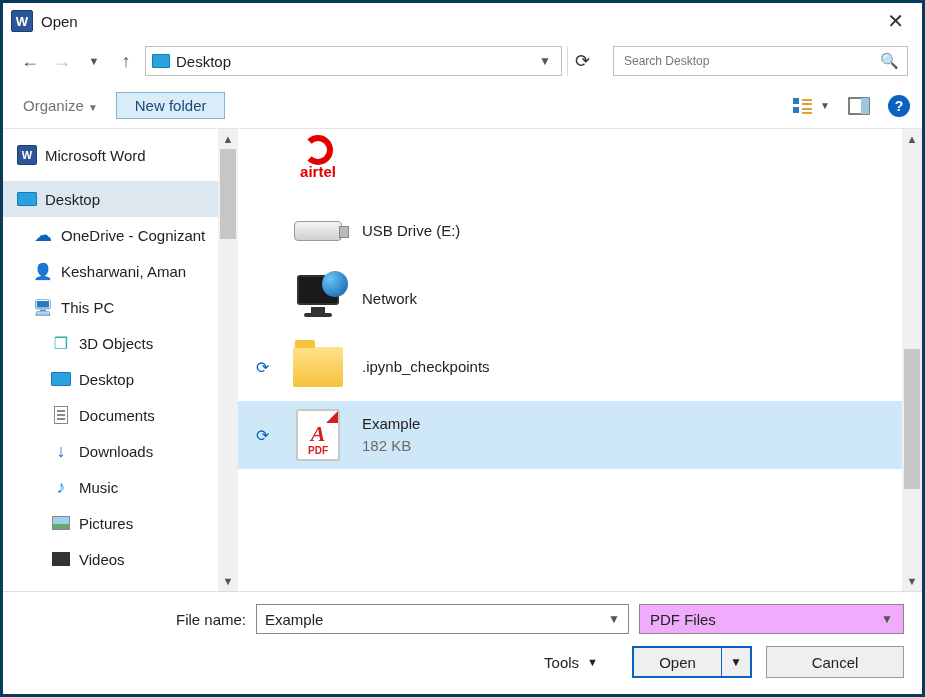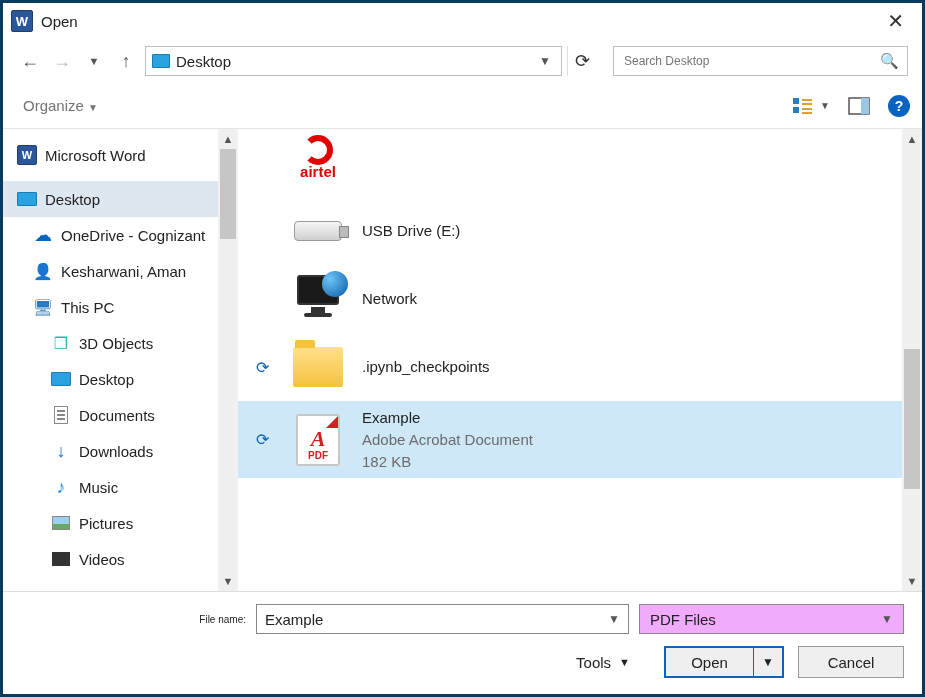--- a/index.html
+++ b/index.html
@@ -77,32 +77,32 @@
   .pdf-thumb{width:44px;height:52px;border:2px solid #c7c7c7;border-radius:3px;background:#fff;position:relative;display:flex;flex-direction:column;align-items:center;justify-content:flex-end;padding-bottom:3px;}
   .pdf-thumb .a{color:#d21f1f;font-family:Georgia,serif;font-style:italic;font-size:22px;font-weight:bold;line-height:1;}
   .pdf-thumb .lbl{color:#d21f1f;font-size:10px;font-weight:bold;}
   .pdf-thumb::after{content:"";position:absolute;top:0;right:0;width:12px;height:12px;background:linear-gradient(135deg,#fff 48%,#d21f1f 52%);}
   .c-scroll{position:absolute;right:0;top:0;bottom:0;width:20px;background:#f0f0f0;display:flex;flex-direction:column;}
   .c-scroll .arrow{height:20px;display:flex;align-items:center;justify-content:center;font-size:11px;color:#555;cursor:pointer;}
   .c-scroll .track{flex:1;position:relative;}
   .c-scroll .thumb{position:absolute;left:2px;right:2px;top:200px;height:140px;background:#c6c6c6;}
   .footer { border-top:1px solid #dedede; padding:12px 18px 16px; display:flex; flex-direction:column; gap:12px;}
   .frow { display:flex; align-items:center; gap:10px;}
-  .flabel { width:225px; text-align:right; font-size:10px; color:#222;}
+  .flabel { width:225px; text-align:right; font-size:15px; color:#222;}
   .fn-input { flex:1; height:30px; border:1px solid #888; display:flex; align-items:center; padding:0 8px; font-size:15px; color:#222; background:#fff;}
   .fn-input .chev{margin-left:auto;color:#555;font-size:12px;cursor:pointer;}
   .filter { width:265px; height:30px; border:1px solid #888; background:#f0abfc; display:flex; align-items:center; padding:0 10px; font-size:15px; color:#222;}
   .filter .chev{margin-left:auto;font-size:12px;color:#555;}
   .btnrow{display:flex;align-items:center;justify-content:flex-end;gap:14px;}
   .tools{font-size:15px;color:#222;display:flex;align-items:center;gap:8px;margin-right:20px;cursor:pointer;}
   .btn{height:32px;border:1px solid #999;background:#efefef;font-size:15px;color:#222;display:flex;align-items:center;justify-content:center;cursor:pointer;}
   .btn.open{width:120px;border:2px solid #0a63c1;padding:0;}
   .btn.open .main{flex:1;display:flex;align-items:center;justify-content:center;border-right:1px solid #0a63c1;height:100%;}
   .btn.open .dd{width:28px;display:flex;align-items:center;justify-content:center;font-size:12px;}
-  .btn.cancel{width:106px;}
+  .btn.cancel{width:138px;}
   svg.view-svg{width:22px;height:18px;}
 </style>
 </head>
 <body>
 
 <div class="window">
 
   <div class="titlebar">
     <div class="word-icon">W</div>
     <div class="title">Open</div>
@@ -123,20 +123,21 @@
     <div class="search">
       <input placeholder="Search Desktop" style="">
       <span class="mag">🔍</span>
     </div>
   </div>
 
   <div class="toolbar">
     <div class="org">
       <span>Organize</span><span class="tiny">▼</span>
     </div>
+    <div class="newfold">New folder</div>
     <div class="t-spacer"></div>
     <div class="view-group">
       <svg class="view-svg" viewBox="0 0 22 18">
         <rect x="1" y="1" width="6" height="6" fill="#2a7bbf"></rect>
           <rect x="1" y="10" width="6" height="6" fill="#2a7bbf"></rect>
         <line x1="10" y1="3" x2="20" y2="3" stroke="#e0a030" stroke-width="2"></line>
           <line x1="10" y1="7" x2="20" y2="7" stroke="#e0a030" stroke-width="2"></line>
         <line x1="10" y1="12" x2="20" y2="12" stroke="#e0a030" stroke-width="2"></line>
           <line x1="10" y1="16" x2="20" y2="16" stroke="#e0a030" stroke-width="2"></line>
       </svg>
@@ -268,21 +269,20 @@
         <div class="row sel">
           <span class="sync">⟳</span>
           <div class="thumb">
             <div class="pdf-thumb">
                 <div class="a">A</div>
                 <div class="lbl">PDF</div>
               </div>
           </div>
           <div class="meta">
             <span class="name">Example</span>
-            <span class="sub">Adobe Acrobat Document</span>
             <span class="sub">182 KB</span>
           </div>
         </div>
       </div>
       <div class="c-scroll">
         <div class="arrow">▲</div>
         <div class="track">
             <div class="thumb"></div>
           </div>
         <div class="arrow">▼</div>

